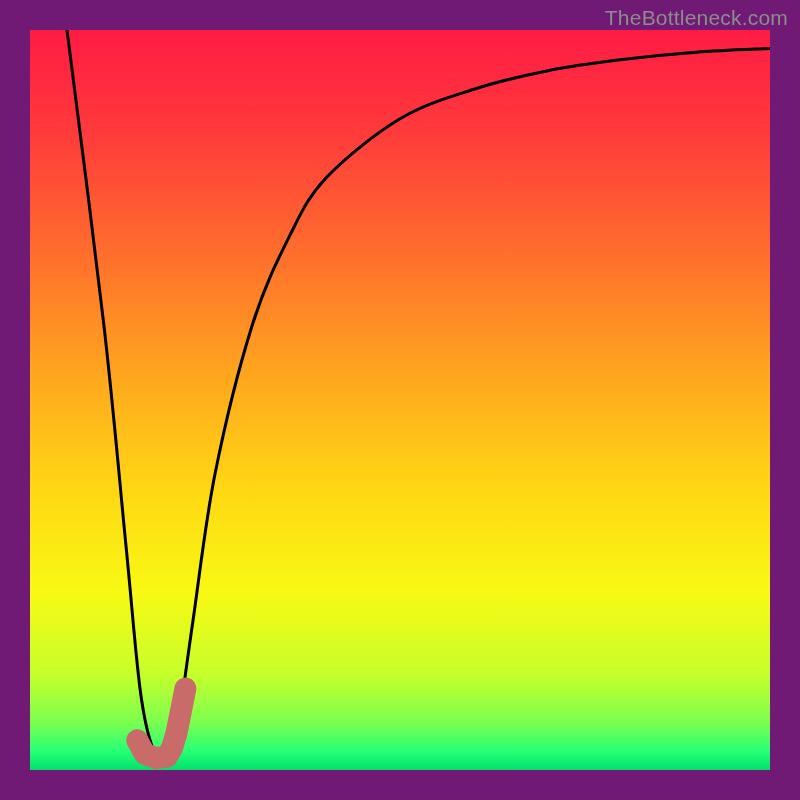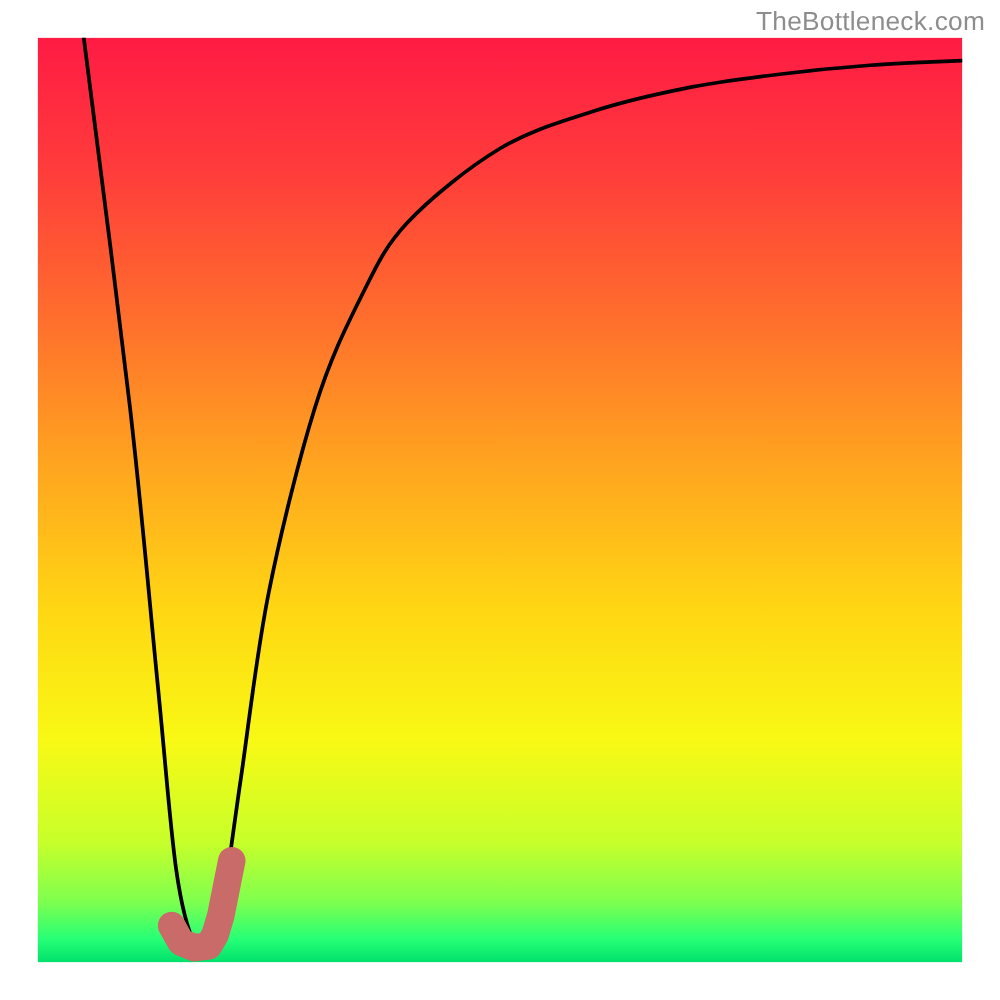--- a/index.html
+++ b/index.html
@@ -10,21 +10,21 @@
     overflow: hidden;
     background: #000;
     font-family: Arial, Helvetica, sans-serif;
   }
   .frame {
     position: absolute;
     left: 0;
     top: 0;
     width: 800px;
     height: 800px;
-    background: #ffffff;
+    background: #701a75;
   }
   .plot-area {
     position: absolute;
     left: 30px;
     top: 30px;
     width: 740px;
     height: 740px;
     overflow: hidden;
   }
   .watermark {

